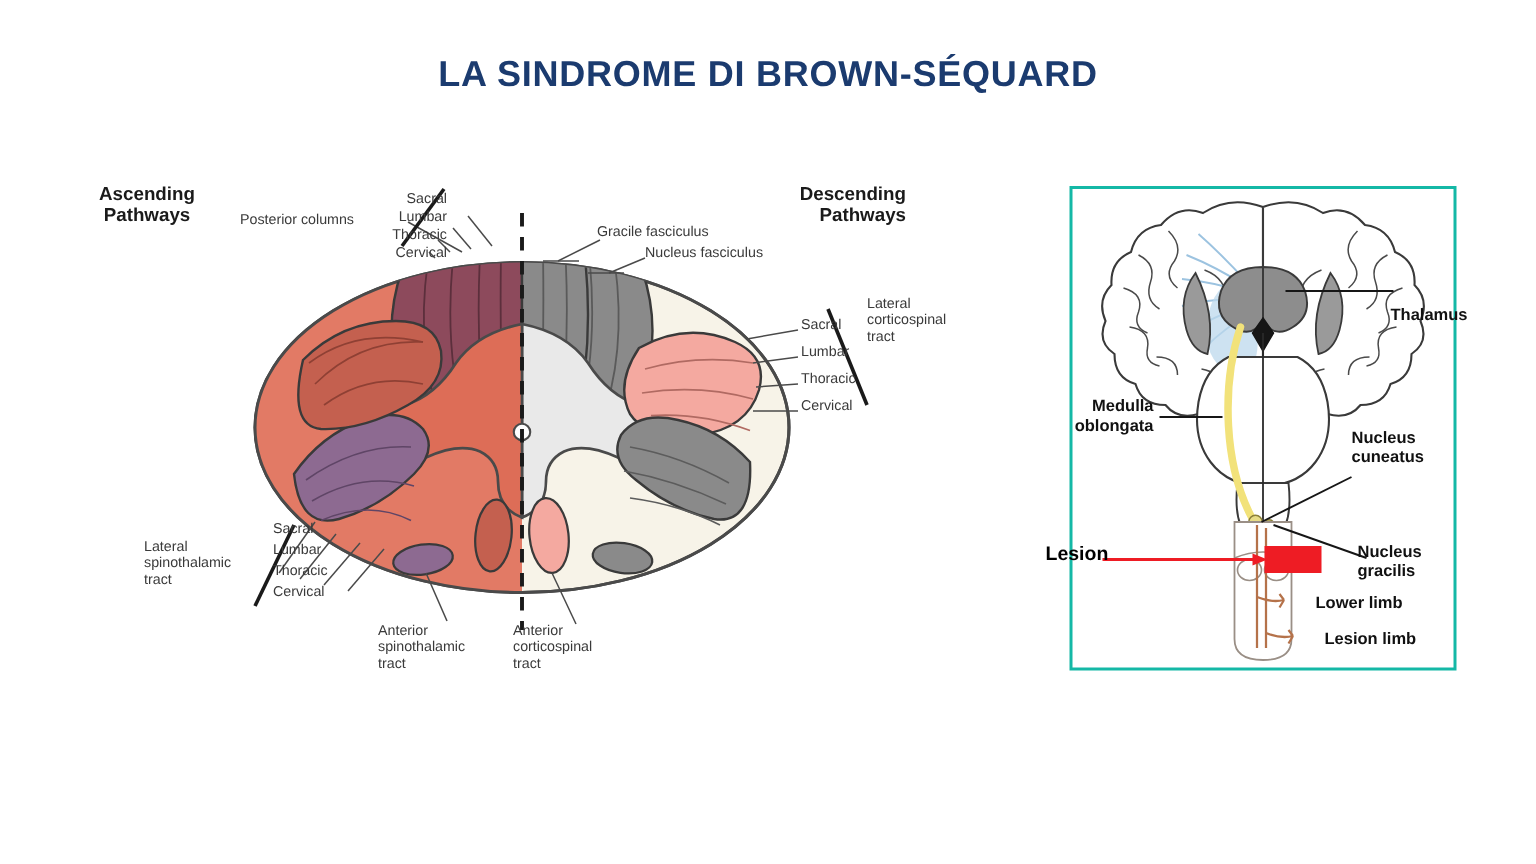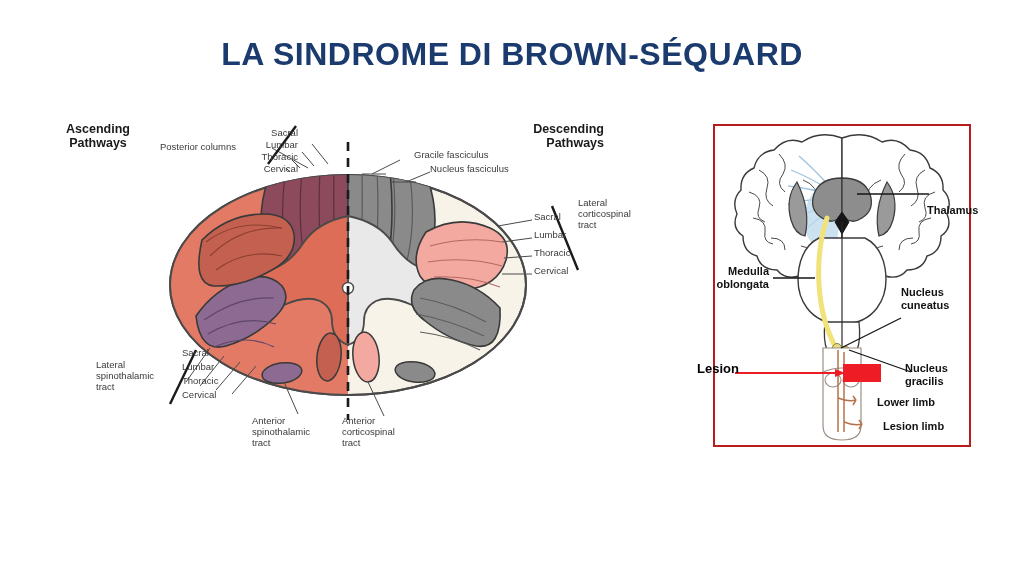--- a/index.html
+++ b/index.html
@@ -21,21 +21,21 @@
   }
   
   .title {
     position: absolute;
     top: 36px;
     left: 0;
     width: 1024px;
     text-align: center;
     font-family: "Liberation Sans", sans-serif;
     font-weight: bold;
-    font-size: 32px;
+    font-size: 24px;
     letter-spacing: 0.5px;
     color: #1b3b6f;
     white-space: nowrap;
   }
   
   .lbl {
     position: absolute;
     font-family: "Liberation Sans", sans-serif;
     color: #2b2b2b;
     line-height: 1.15;
@@ -86,21 +86,21 @@
     top: 120px;
     width: 560px;
     height: 340px;
   }
   #brain-panel {
     position: absolute;
     left: 713px;
     top: 124px;
     width: 258px;
     height: 323px;
-    border: 2px solid #b91c1c;
+    border: 2px solid #14b8a6;
     background: #ffffff;
     box-sizing: border-box;
   }
   #brain-figure {
     position: absolute;
     left: 0;
     top: 0;
     width: 100%;
     height: 100%;
   }
@@ -271,21 +271,21 @@
     <div class="lbl lbl-bold" style="left:374px; top:2px; width:130px;text-align:right;">Descending
 Pathways</div>
 
     <div class="lbl lbl-small-r" style="left:16px; top:22px; width:120px;">Posterior columns</div>
 
     <div class="lbl lbl-small-r" style="left:118px; top:8px; width:80px;">Sacral</div>
     <div class="lbl lbl-small-r" style="left:112px; top:20px; width:86px;">Lumbar</div>
     <div class="lbl lbl-small-r" style="left:104px; top:32px; width:94px;">Thoracic</div>
     <div class="lbl lbl-small-r" style="left:98px; top:44px; width:100px;">Cervical</div>
 
-    <div class="lbl lbl-small" style="left:314px; top:30px;">Gracile fasciculus</div>
+    <div class="lbl lbl-small" style="left:298px; top:30px;">Gracile fasciculus</div>
 
     <div class="lbl lbl-small" style="left:330px; top:44px;">Nucleus fasciculus</div>
 
     <div class="lbl lbl-small" style="left:434px; top:92px;">Sacral</div>
     <div class="lbl lbl-small" style="left:434px; top:110px;">Lumbar</div>
     <div class="lbl lbl-small" style="left:434px; top:128px;">Thoracic</div>
     <div class="lbl lbl-small" style="left:434px; top:146px;">Cervical</div>
 
     <div class="lbl lbl-small-c" style="left:478px; top:78px; width:92px;">Lateral
 corticospinal

